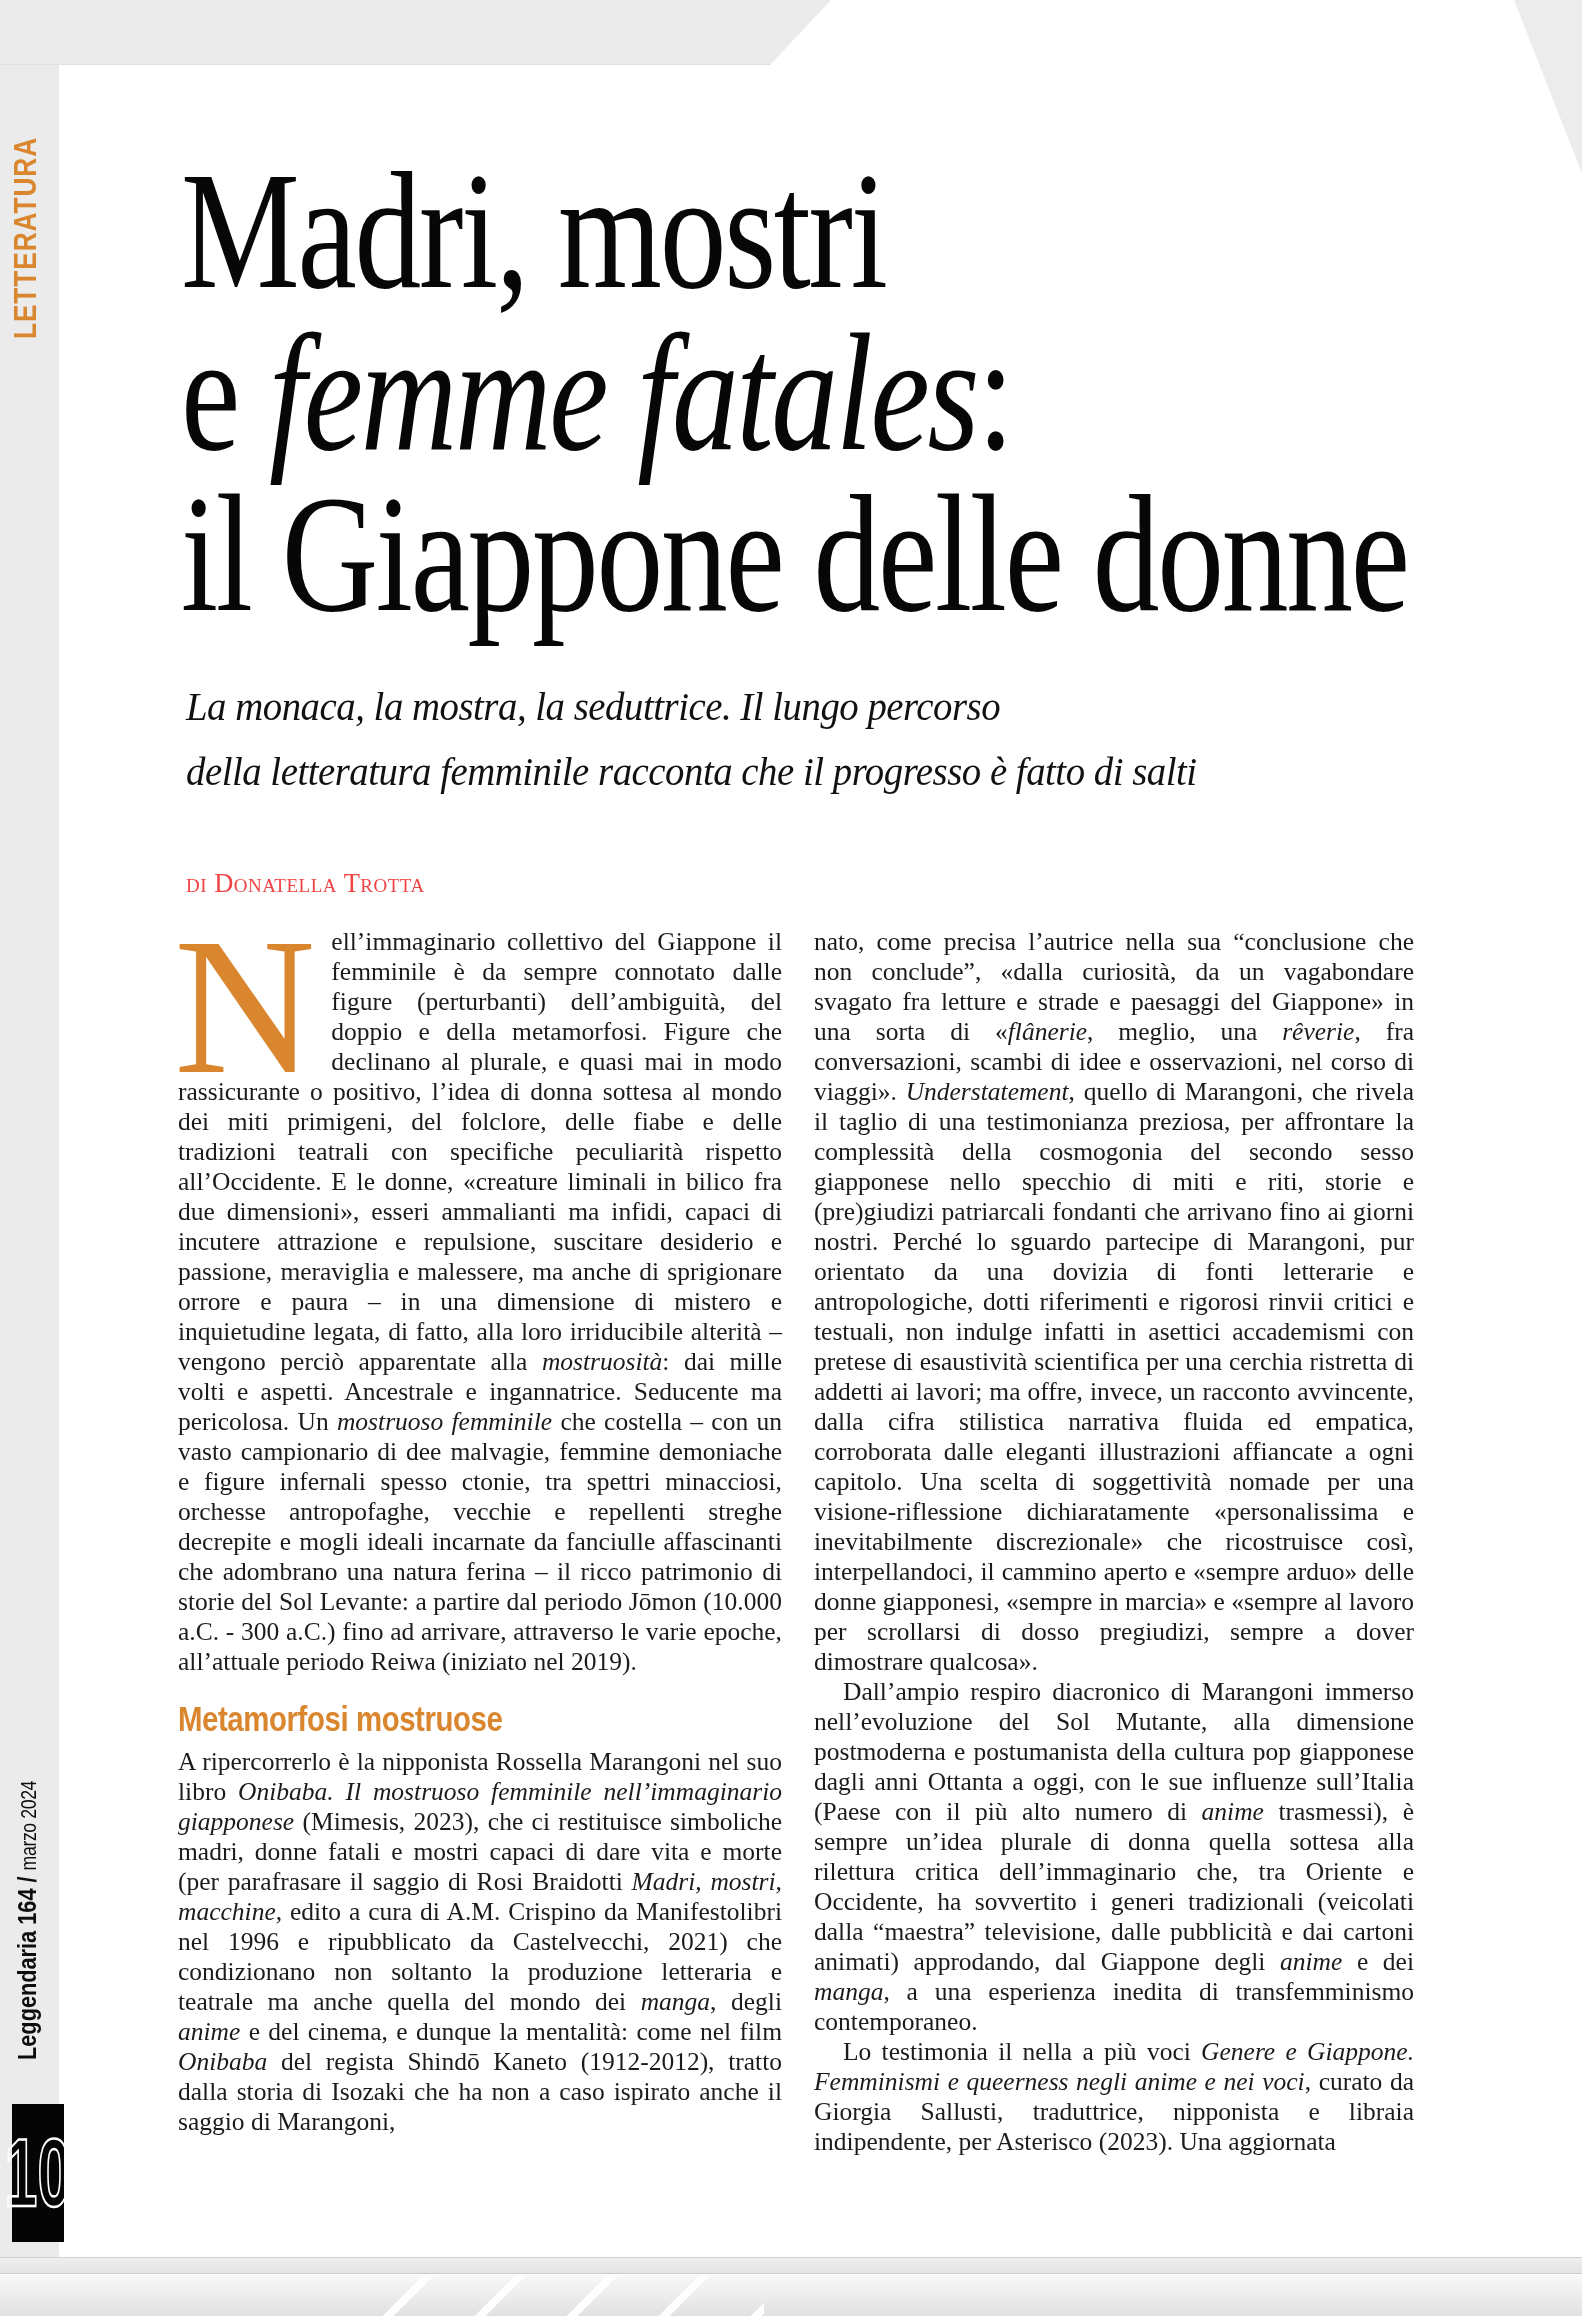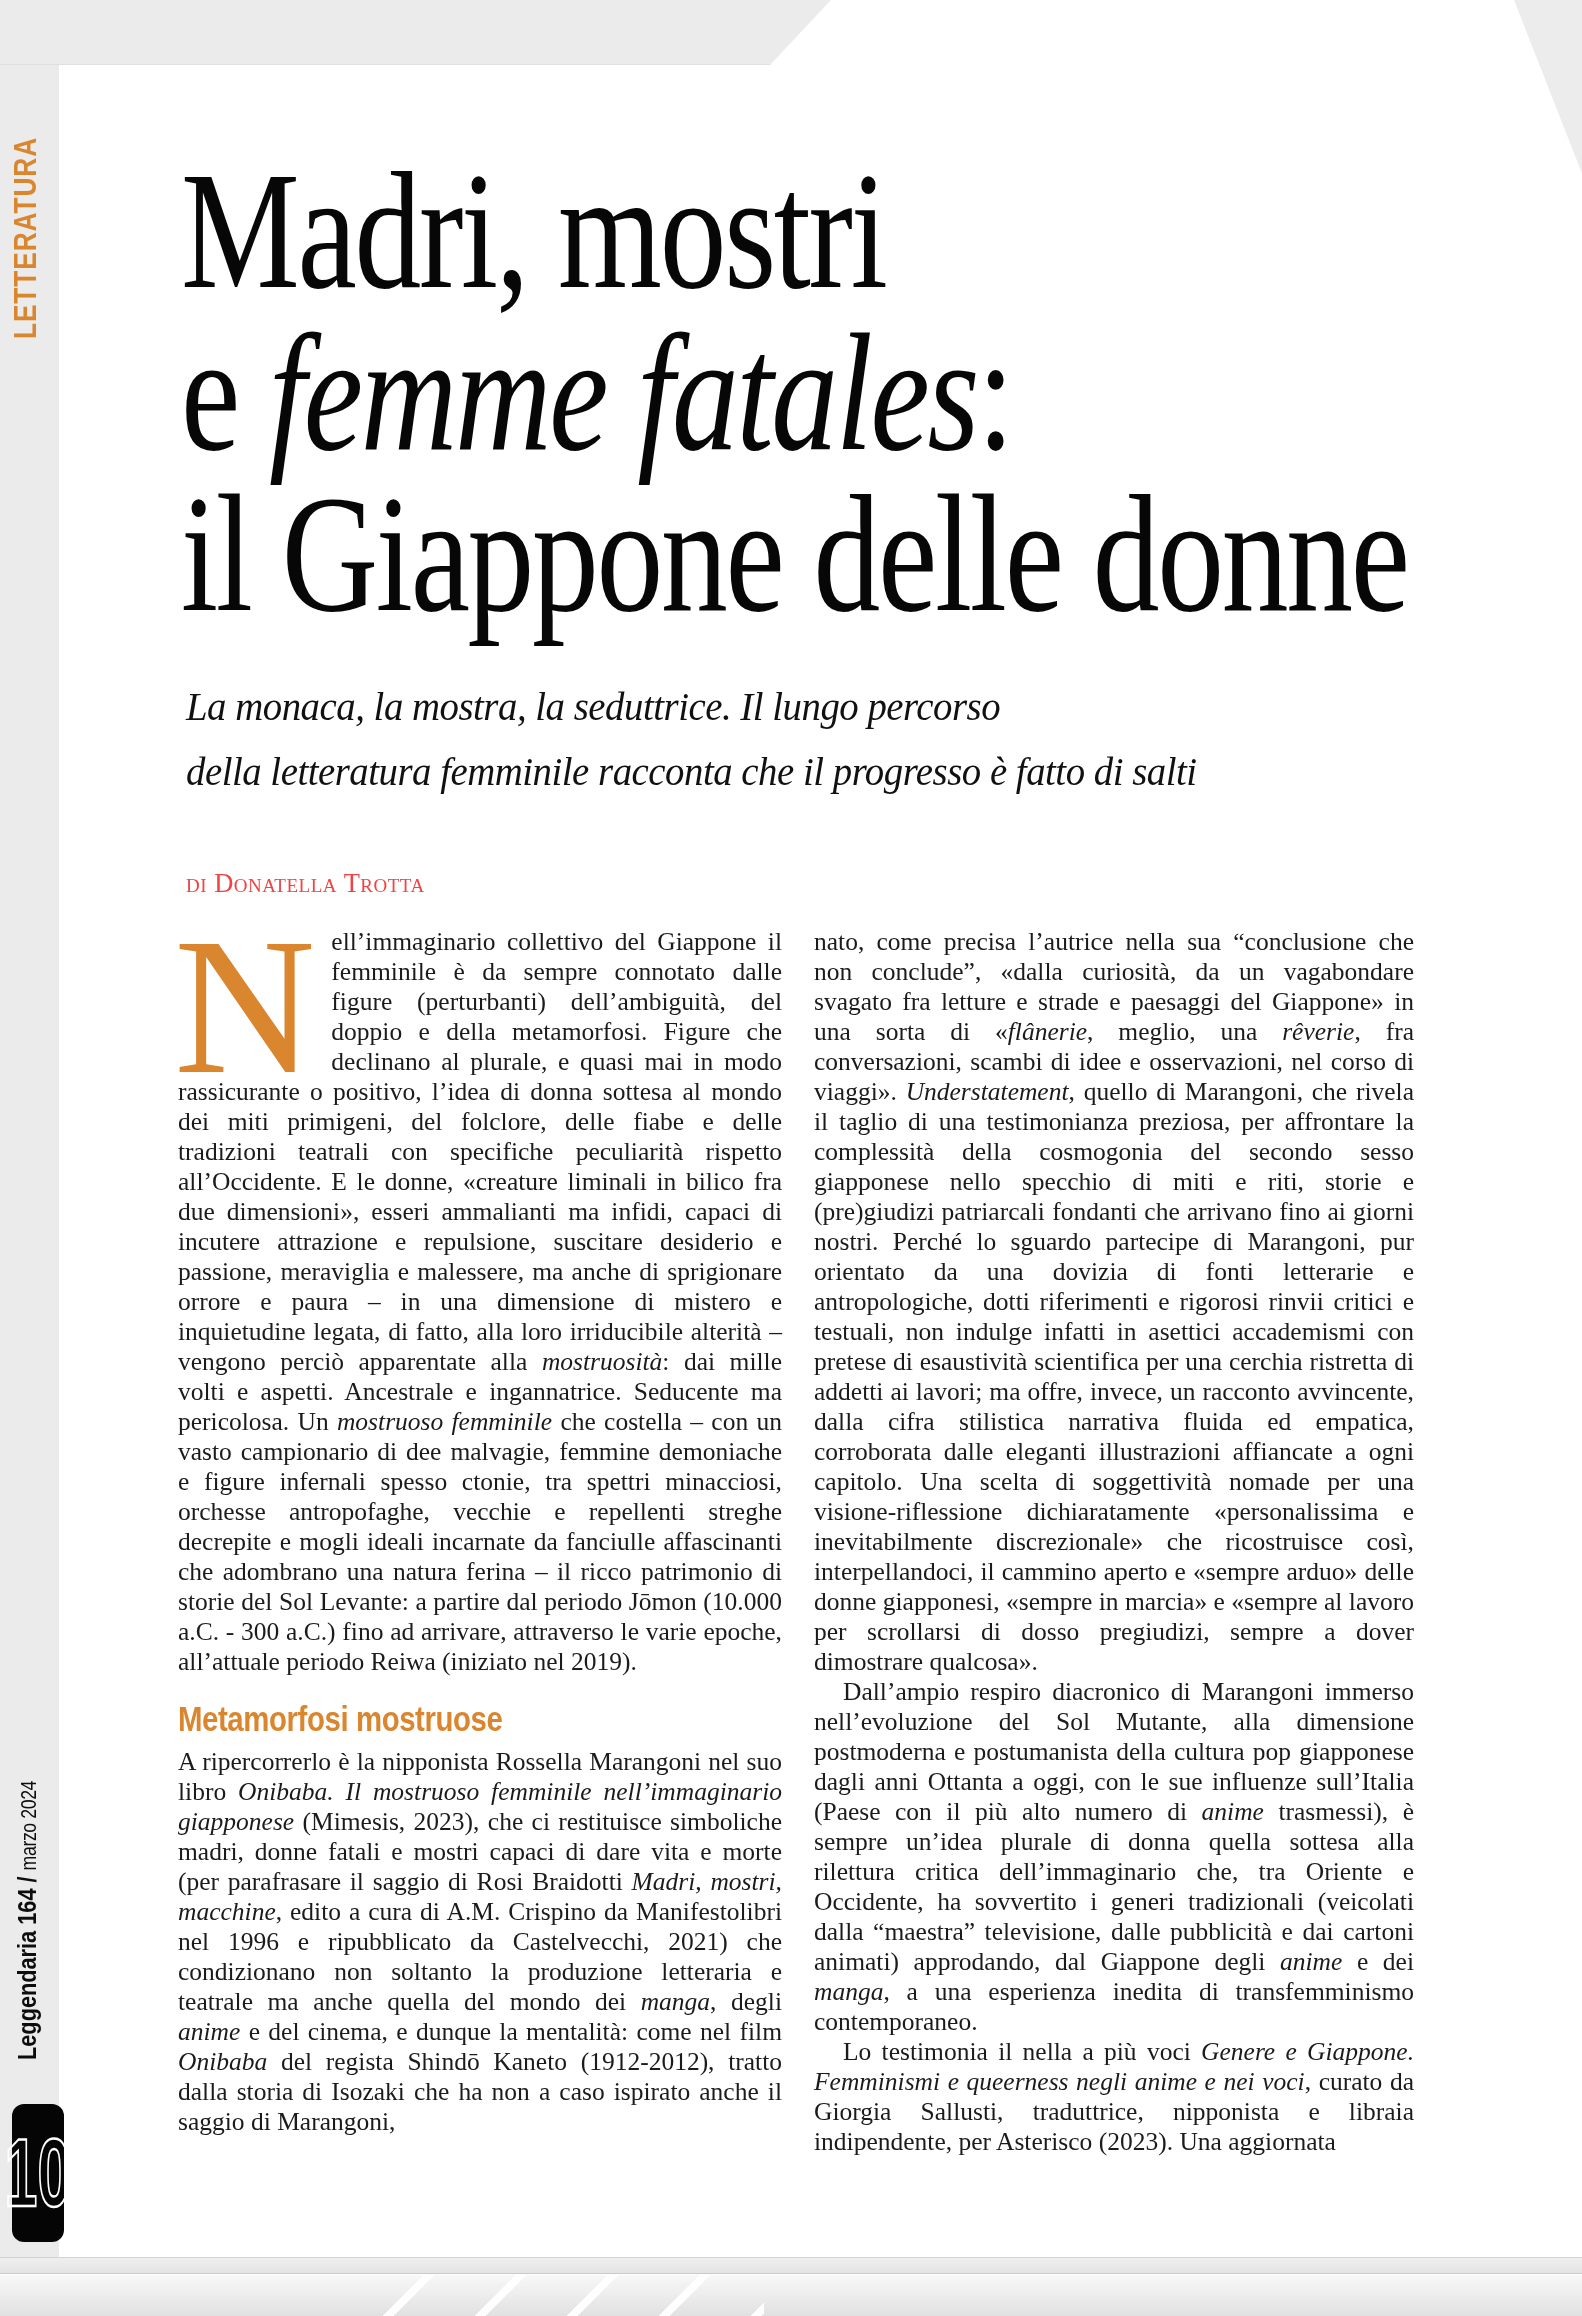--- a/index.html
+++ b/index.html
@@ -24,21 +24,21 @@
     transform:rotate(-90deg) scaleX(.85);font-family:"Liberation Sans",sans-serif;
     font-weight:700;font-size:31px;line-height:1;letter-spacing:1px;color:var(--accent);white-space:nowrap;}
   .vert-issue{position:absolute;left:11.8px;top:2060px;transform-origin:0 0;
     transform:rotate(-90deg) scaleX(.82);font-family:"Liberation Sans",sans-serif;
     color:#0d0d0d;white-space:nowrap;}
   .vert-issue .issue-name{font-weight:700;font-size:26.5px;}
   .vert-issue .issue-date{font-weight:400;font-size:21.6px;letter-spacing:-0.5px;}
 
   
   .pn-box{position:absolute;left:11.8px;top:2104px;width:52px;height:138px;background:#050505;
-          display:flex;align-items:center;justify-content:center;border-radius:12px;}
+          display:flex;align-items:center;justify-content:center;}
   .pn{font-family:"Liberation Sans",sans-serif;font-weight:700;font-size:96px;line-height:1;
       color:#fff;display:inline-block;transform:scaleX(.62);}
   @supports (-webkit-text-stroke:1px white){
     .pn{color:transparent;-webkit-text-stroke:2.5px #fff;}
   }
 
   
   .bottom-ridge{position:absolute;left:0;top:2257px;width:1583px;height:16.7px;
     background:linear-gradient(#efefef,#e4e4e4);border-top:1px solid #d2d2d2;border-bottom:1px solid #c9c9c9;}
   .bottom-area{position:absolute;left:0;top:2275px;width:1583px;height:41px;

